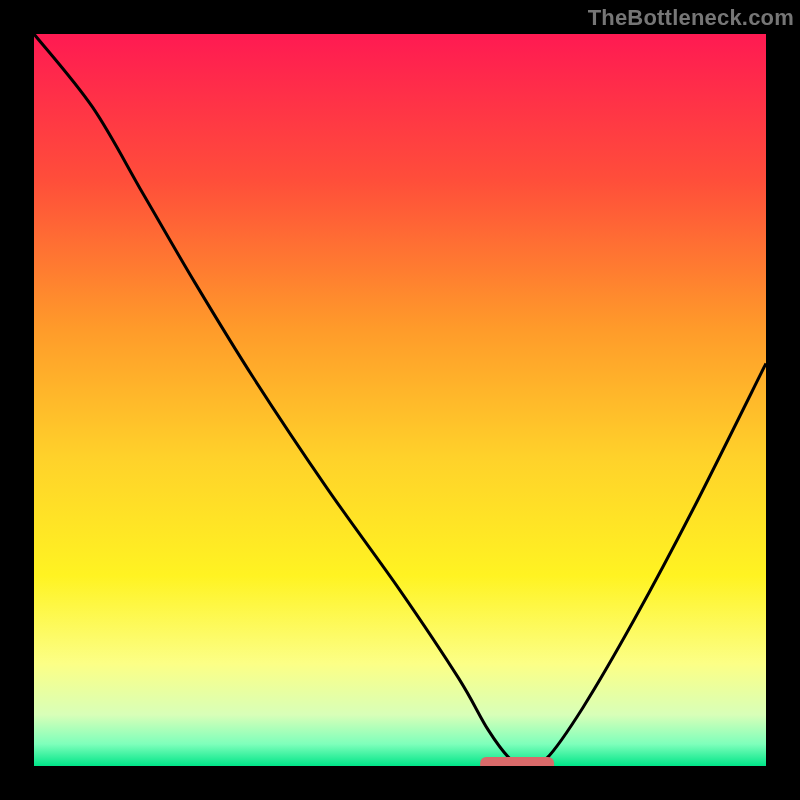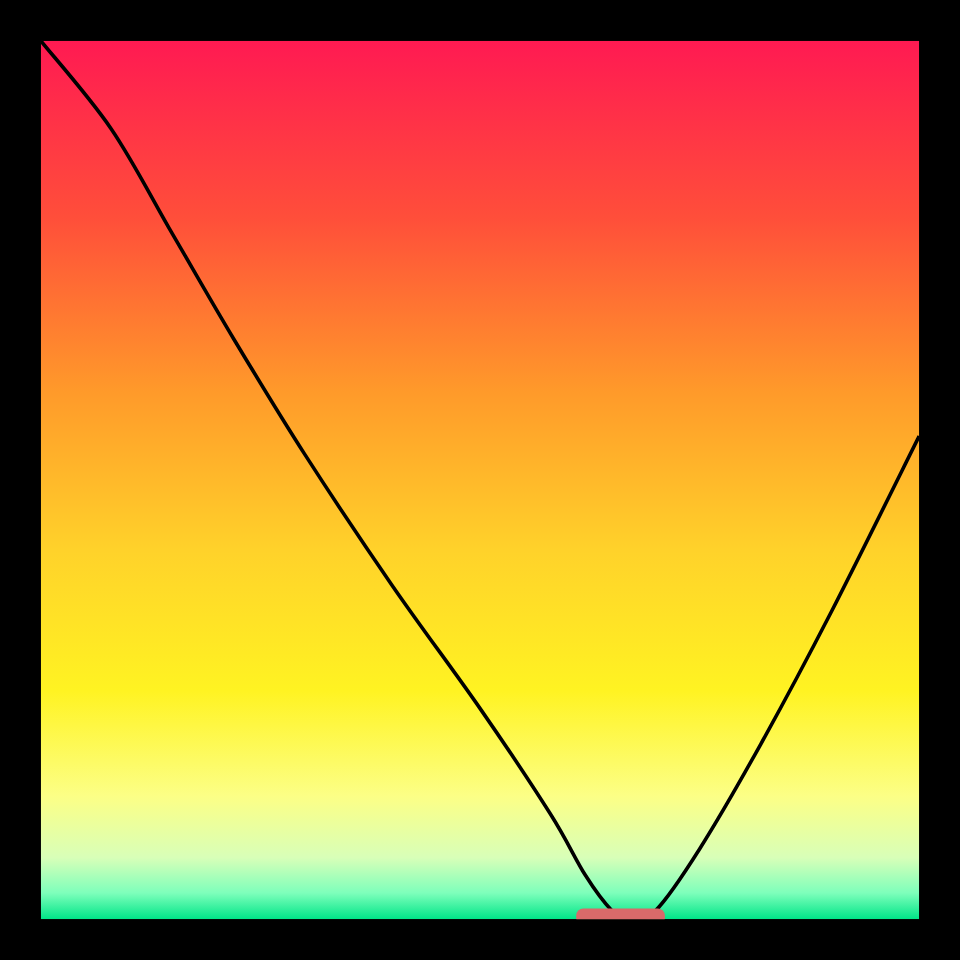--- a/index.html
+++ b/index.html
@@ -35,20 +35,21 @@
   }
   svg {
     display: block;
   }
 </style>
 </head>
 <body>
 
 <div class="frame">
 
+  <div class="attribution">TheBottleneck.com</div>
 
   <div class="gradient-area">
     <svg width="732" height="732" viewBox="0 0 732 732">
       <defs>
         <linearGradient id="bg-grad" x1="0" y1="0" x2="0" y2="1">
             <stop offset="0%" stop-color="#ff1a52"></stop>
             <stop offset="20%" stop-color="#ff4e3a"></stop>
             <stop offset="40%" stop-color="#ff9a2a"></stop>
             <stop offset="57.99999999999999%" stop-color="#ffd22a"></stop>
             <stop offset="74%" stop-color="#fff322"></stop>

